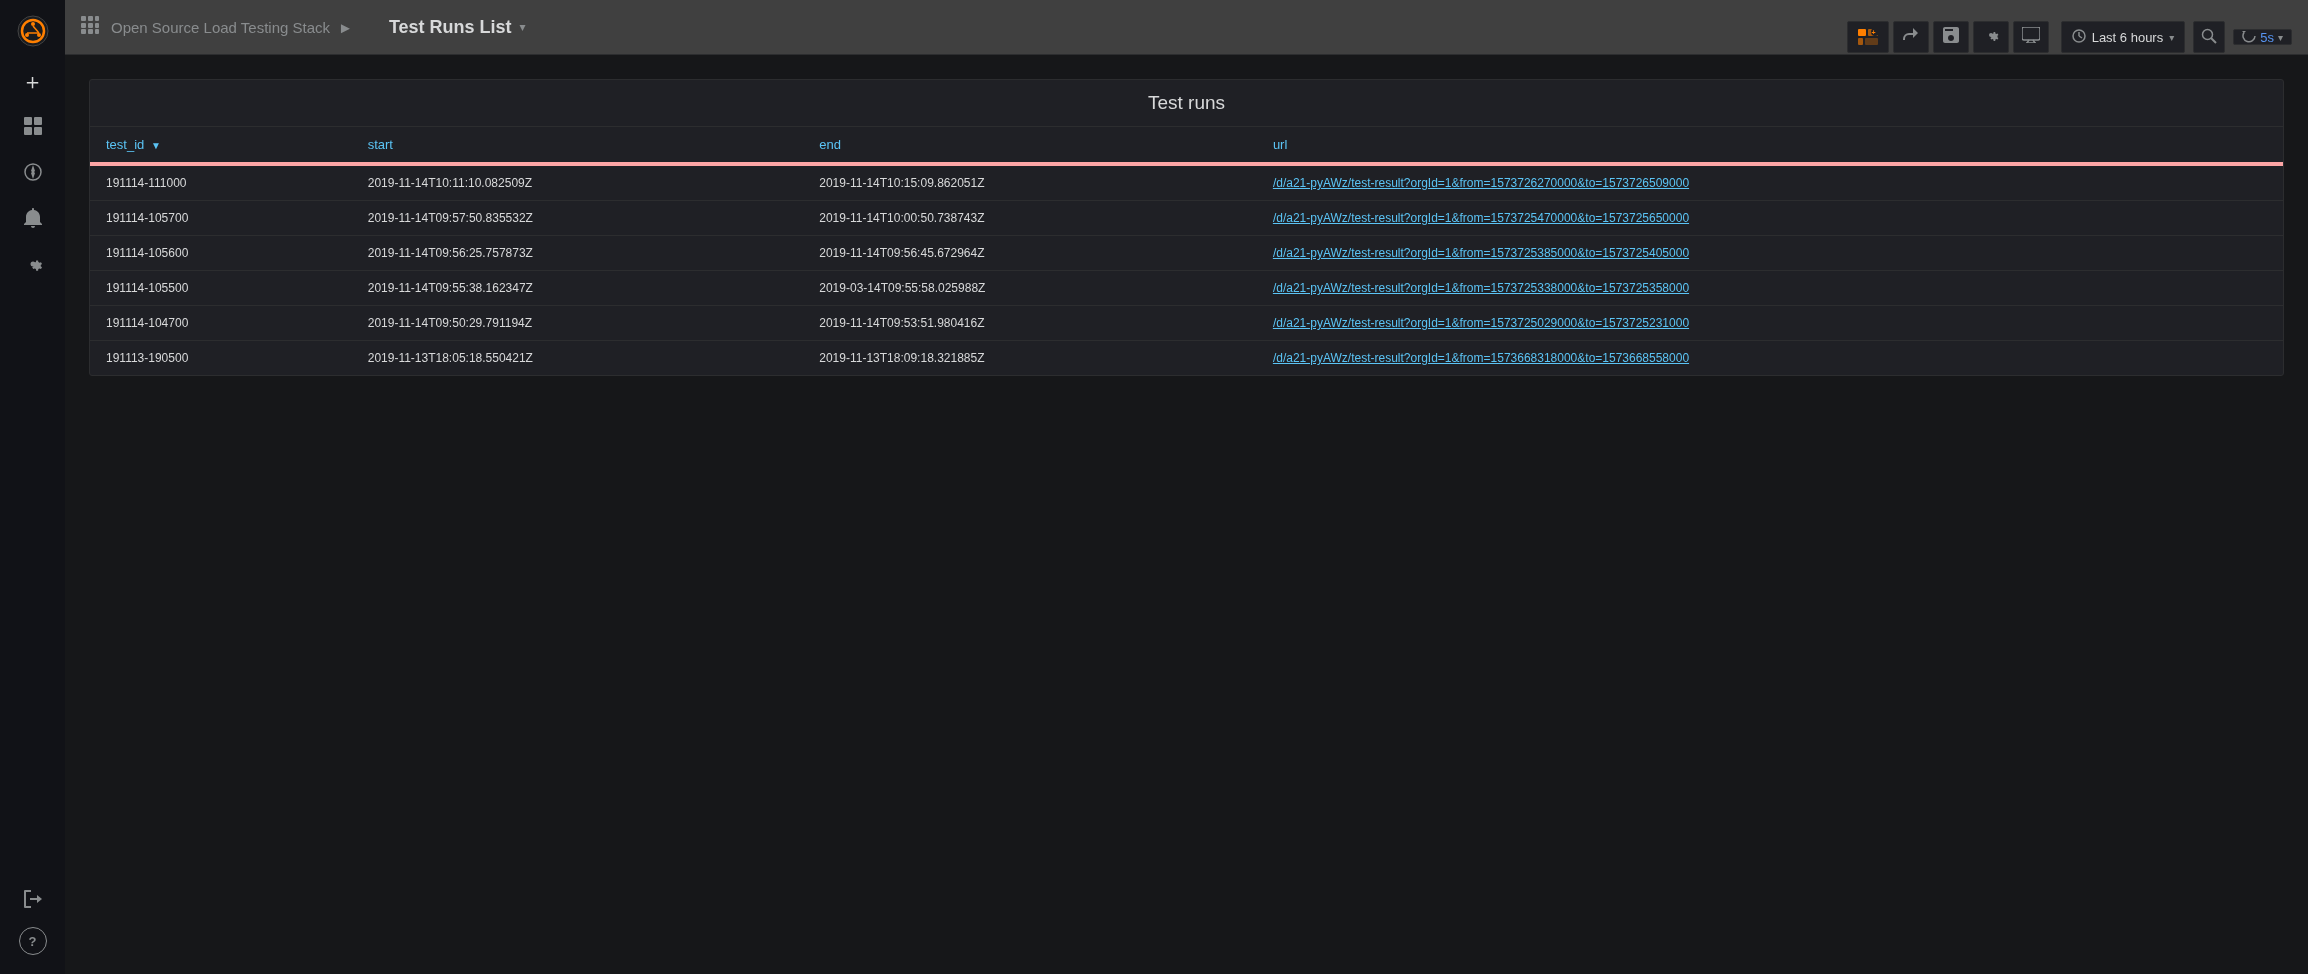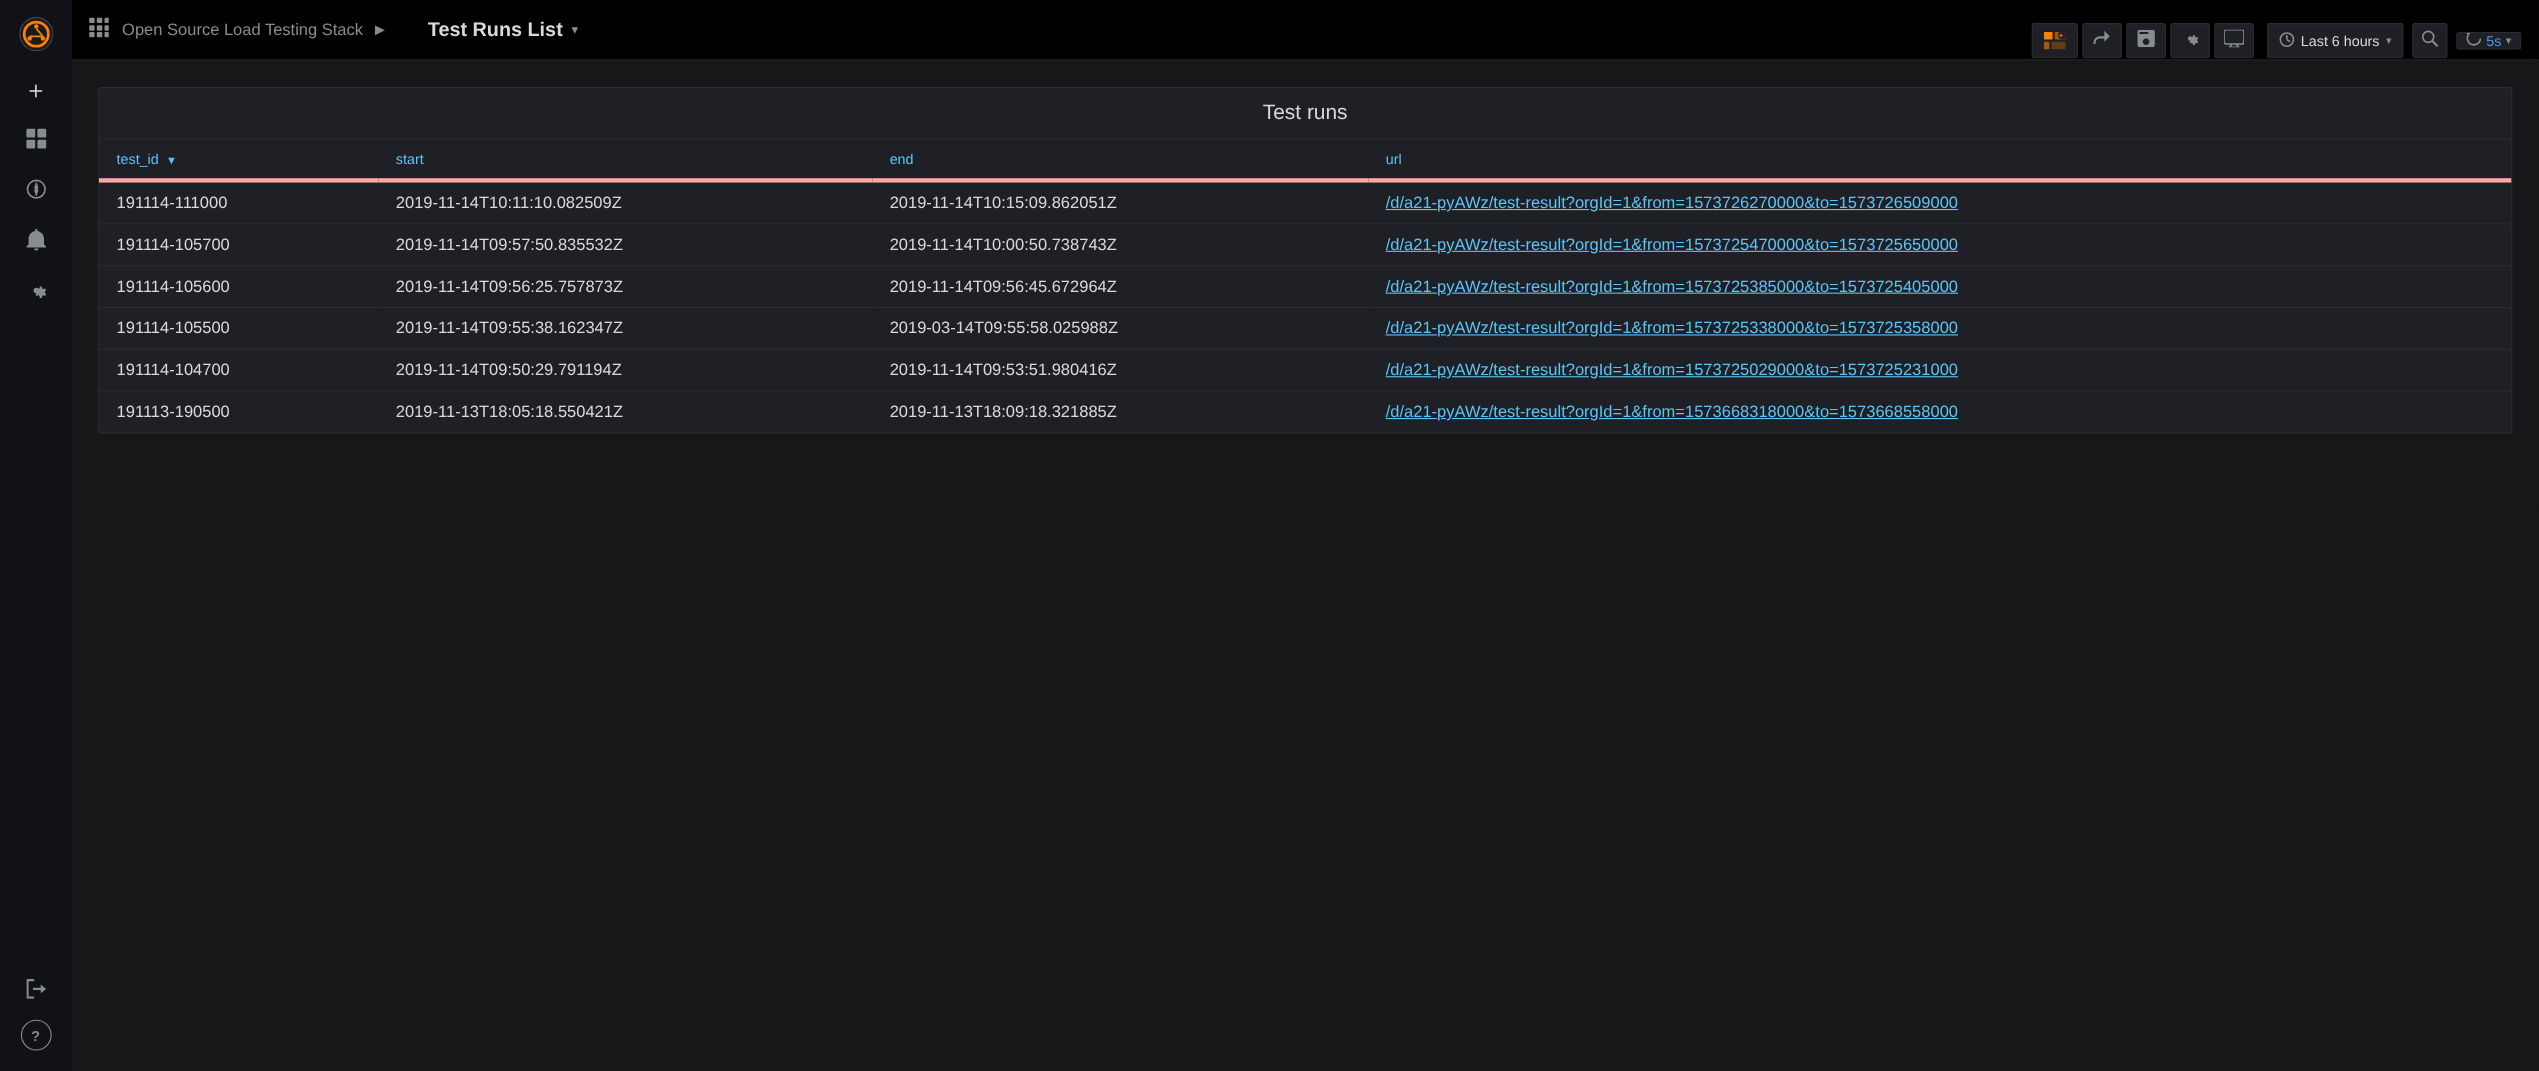--- a/index.html
+++ b/index.html
@@ -42,21 +42,21 @@
     
     .main {
       flex: 1;
       display: flex;
       flex-direction: column;
       overflow: hidden;
     }
 
     
     .topbar {
-      background: #000000;
+      background: #404040;
       height: 55px;
       display: flex;
       align-items: center;
       padding: 0 16px;
       border-bottom: 1px solid #2c2d2f;
       flex-shrink: 0;
     }
     .topbar-apps-icon {
       color: #898c8e;
       font-size: 18px;
@@ -208,21 +208,21 @@
       font-size: 10px;
       margin-left: 3px;
     }
     tbody tr {
       border-bottom: 1px solid #2c2d2f;
     }
     tbody tr:last-child { border-bottom: none; }
     tbody td {
       padding: 10px 16px;
       color: #d8d9da;
-      font-size: 15px;
+      font-size: 12px;
       white-space: nowrap;
     }
     tbody td.url-cell a {
       color: #5bc4f5;
       text-decoration: underline;
       cursor: pointer;
     }
   </style>
 </head>
 <body>

